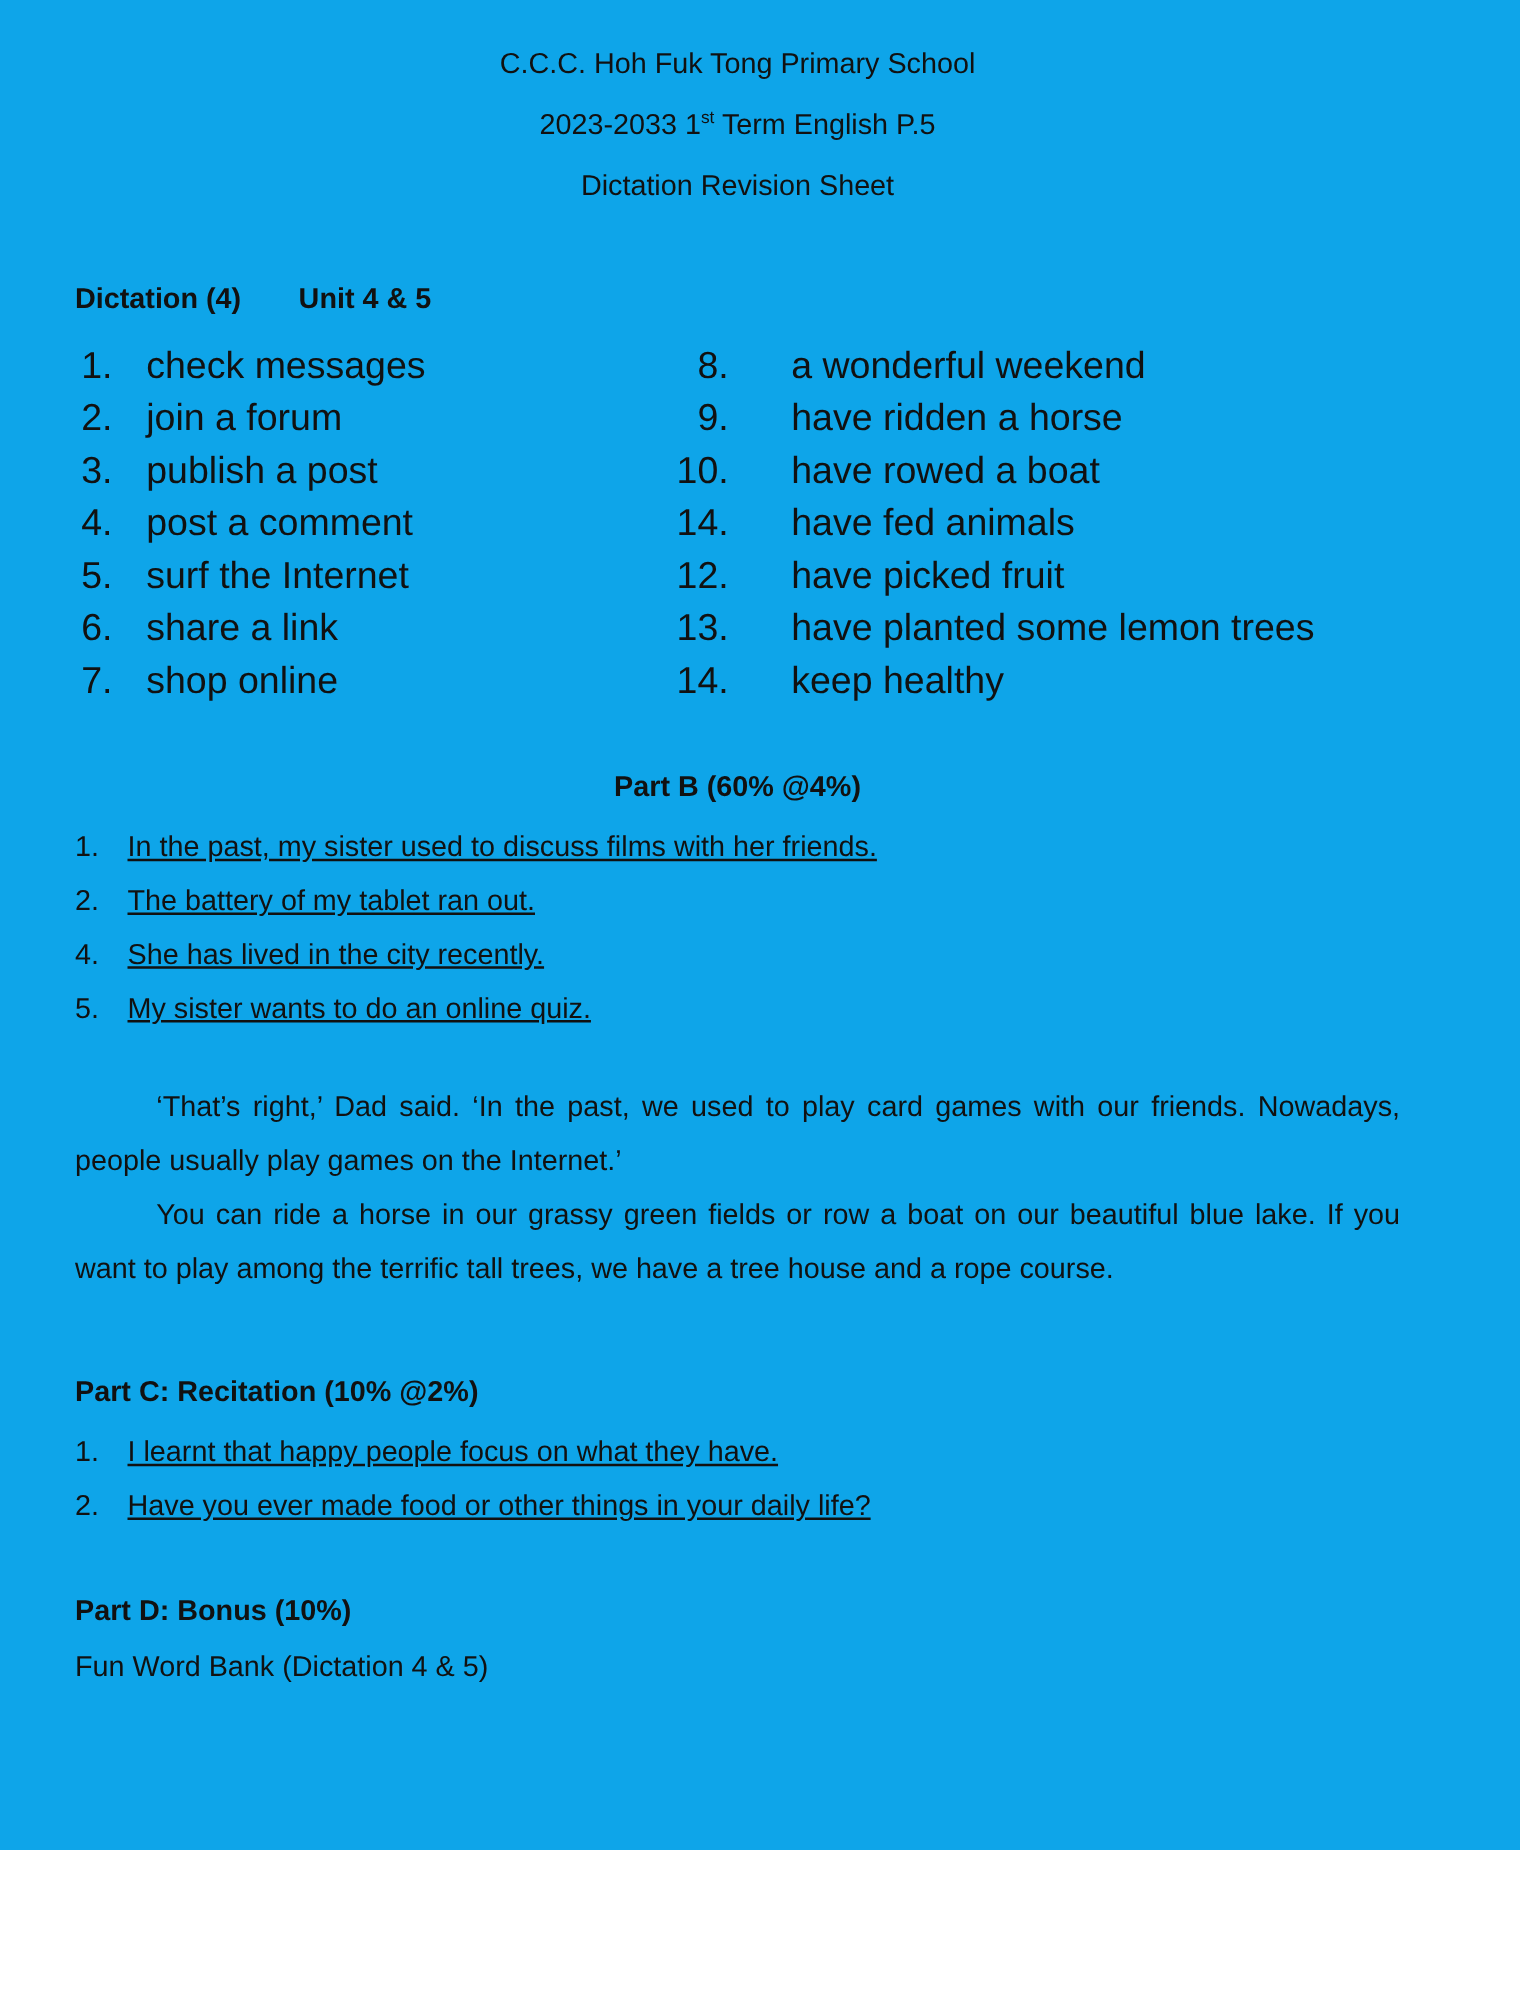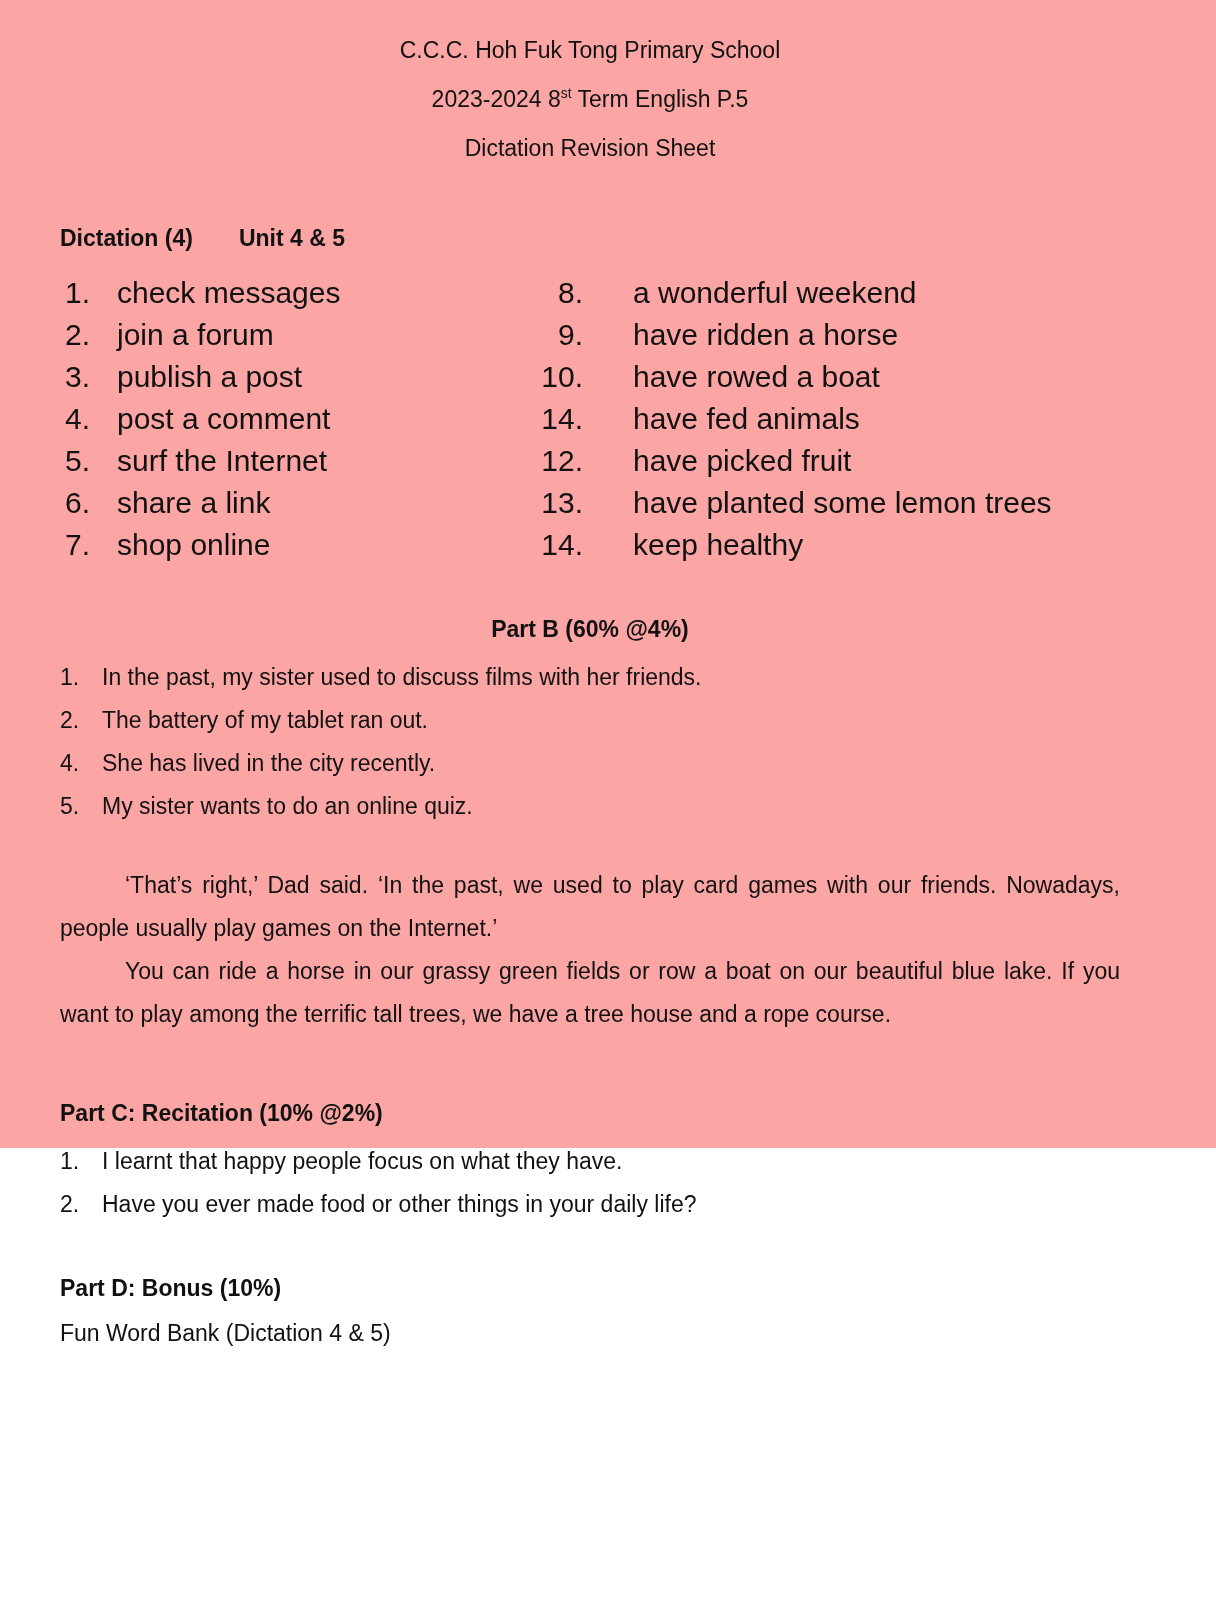--- a/index.html
+++ b/index.html
@@ -10,23 +10,23 @@
   body {
     width: 1216px;
     height: 1600px;
     font-family: "Liberation Sans", sans-serif;
     color: #111111;
     overflow: hidden;
   }
   .page {
     box-sizing: border-box;
     width: 1216px;
-    height: 1148px;
+    height: 1480px;
     padding: 26px 96px 0 60px;
-    background: #fca5a5;
+    background: #0ea5e9;
   }
   
   .doc-header { text-align: center; }
   .title-line {
     font-size: 23px;
     line-height: 49px;
     white-space: nowrap;
   }
   .title-line sup {
     font-size: 60%;
@@ -76,20 +76,21 @@
     width: 48px;
     text-align: right;
     margin-right: 50px;
   }
   
   .s-list { margin-top: 12px; }
   .s-item {
     font-size: 23px;
     line-height: 43px;
     white-space: nowrap;
+    text-decoration: underline;
   }
   .s-item .num-s {
     display: inline-block;
     width: 20px;
     margin-right: 22px;
   }
   
   .paras { margin-top: 36px; }
   .paras p {
     margin: 0;
@@ -105,21 +106,21 @@
     line-height: 40px;
   }
 </style>
 </head>
 <body>
 
 <div class="page">
 
   <header class="doc-header">
     <div class="title-line">C.C.C. Hoh Fuk Tong Primary School</div>
-    <div class="title-line"><span>2023-2024 8</span><sup>st</sup><span> Term English P.5</span></div>
+    <div class="title-line"><span>2023-2033 1</span><sup>st</sup><span> Term English P.5</span></div>
     <div class="title-line">Dictation Revision Sheet</div>
   </header>
 
   <div class="dictation-line">
     <span>Dictation (4)</span>
     <span class="unit">Unit 4 &amp; 5</span>
   </div>
 
   <section>
     <div class="cols">

